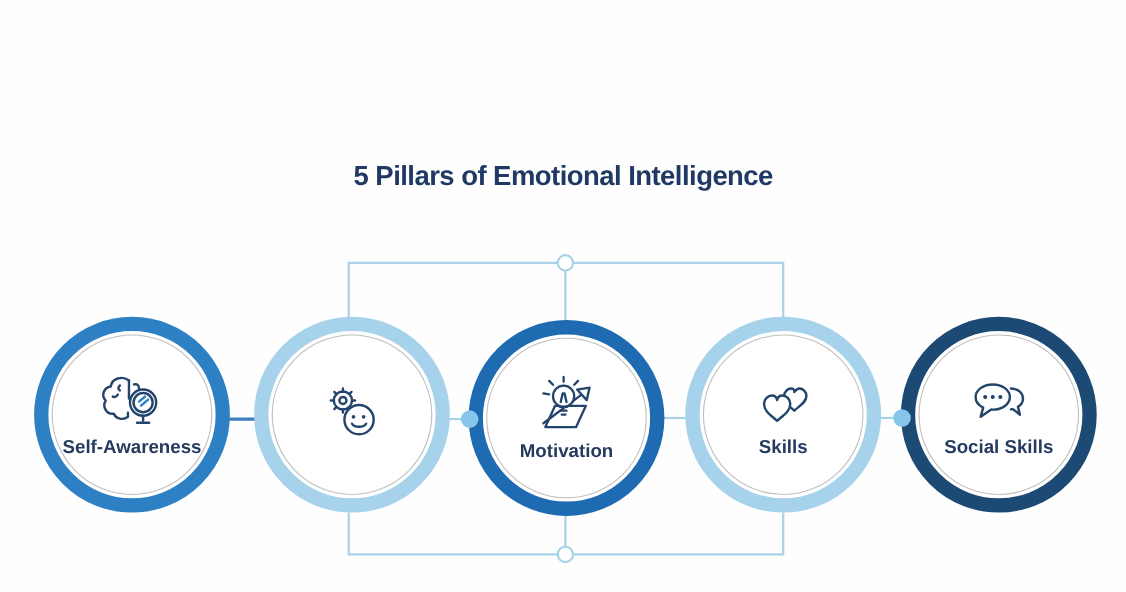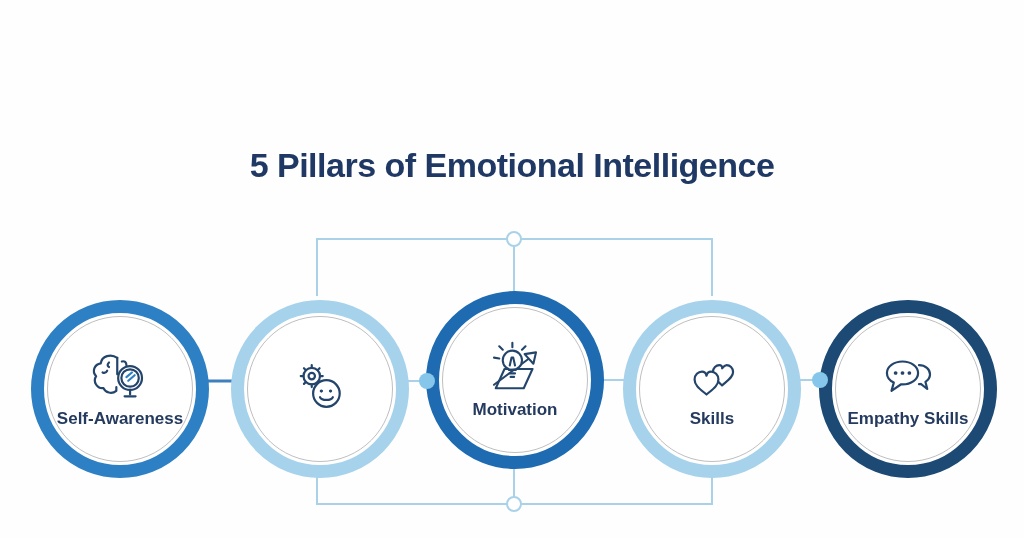--- a/index.html
+++ b/index.html
@@ -14,38 +14,38 @@
     width: 1024px;
     height: 538px;
     background: var(--background, #ffffff);
   }
   .title {
     position: absolute;
     top: 146px;
     left: 0;
     width: 1024px;
     text-align: center;
-    font-size: 34px;
+    font-size: 25px;
     font-weight: 700;
     letter-spacing: -0.5px;
     color: var(--title_text, #1F3864);
   }
   .connector-layer {
     position: absolute;
     top: 0; left: 0;
     width: 1024px; height: 538px;
     pointer-events: none;
   }
   .conn-light { stroke: var(--connector_light, #A9D2E8); stroke-width: 2; fill: none; }
   .conn-medium { stroke: var(--connector_medium, #3E7FBE); stroke-width: 3; fill: none; }
   .node-open { fill: #ffffff; stroke: var(--connector_light, #A9D2E8); stroke-width: 2; }
   .node-dot { fill: var(--node_dot_fill, #85C6EA); stroke: none; }
   .pillar {
     position: absolute;
-    top: 300px;
+    top: 288px;
     width: 178px;
     height: 178px;
   }
   .ring {
     width: 178px;
     height: 178px;
     border-radius: 50%;
     border: 13px solid #2E80C4;
     background: #ffffff;
     position: relative;
@@ -172,21 +172,21 @@
   <div class="pillar" style="left:819px">
     <div class="ring" style="border-color: rgb(28, 74, 116);">
       <div class="inner">
         <svg class="picto" viewBox="0 0 72 60">
           <path d="M48 16 C55 16 60 20.5 60 26 C60 29.5 58 32.5 55 34.2 L57 42 L50 36.5 C49.3 36.6 48.7 36.7 48 36.7"></path>
           <path class="fillwhite" d="M30 12 C20.5 12 13 17.5 13 24.5 C13 29 16 32.8 20.5 35 L18 44 L28.5 36.8 C29 36.9 29.5 37 30 37 C39.5 37 47 31.5 47 24.5 C47 17.5 39.5 12 30 12 Z"></path>
           <path class="filldark" d="M22.5 22.5 a2 2 0 1 0 0.01 0"></path>
           <path class="filldark" d="M30 22.5 a2 2 0 1 0 0.01 0"></path>
           <path class="filldark" d="M37.5 22.5 a2 2 0 1 0 0.01 0"></path>
         </svg>
-        <div class="label">Empathy Skills</div>
+        <div class="label">Social Skills</div>
       </div>
     </div>
   </div>
 
   <svg class="connector-layer" viewBox="0 0 1024 538">
     <circle class="node-open" cx="514" cy="239" r="7"></circle>
     <circle class="node-open" cx="514" cy="504" r="7"></circle>
     <circle class="node-dot" cx="427" cy="381" r="8"></circle>
     <circle class="node-dot" cx="820" cy="380" r="8"></circle>
   </svg>

